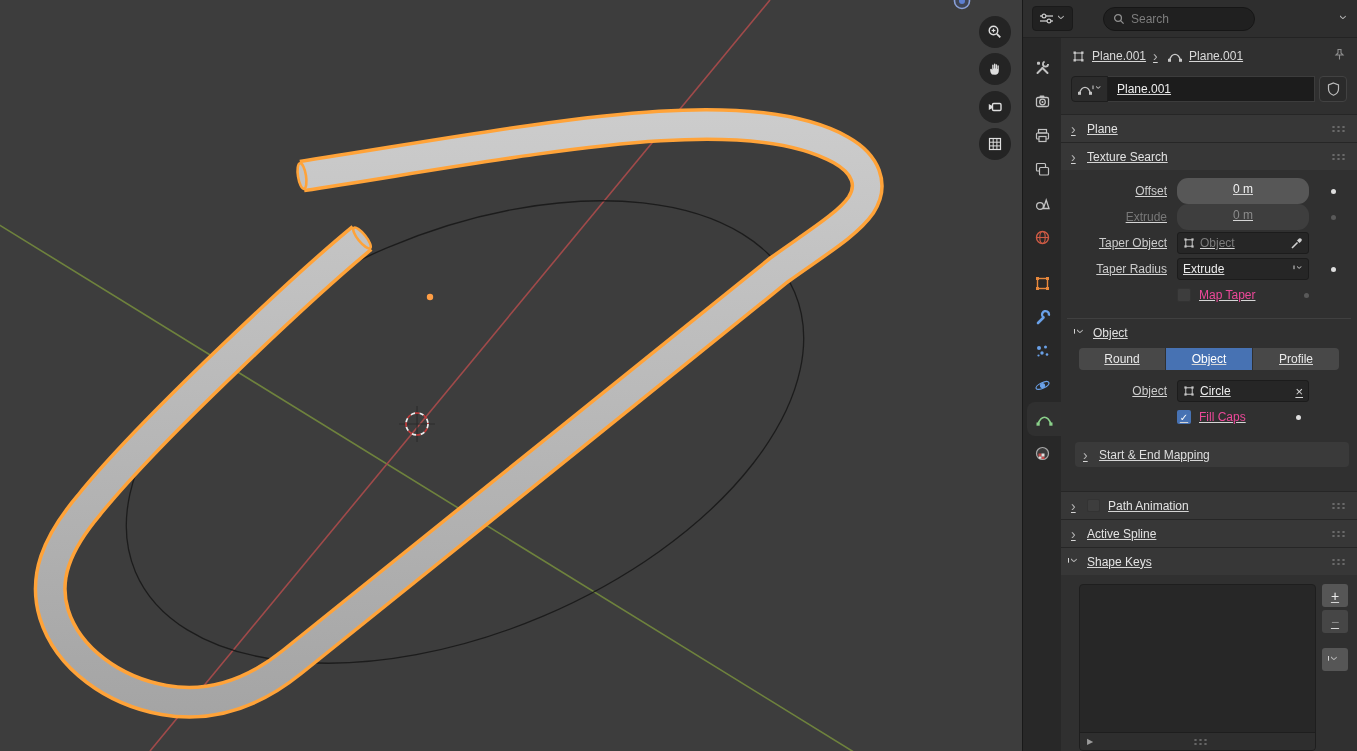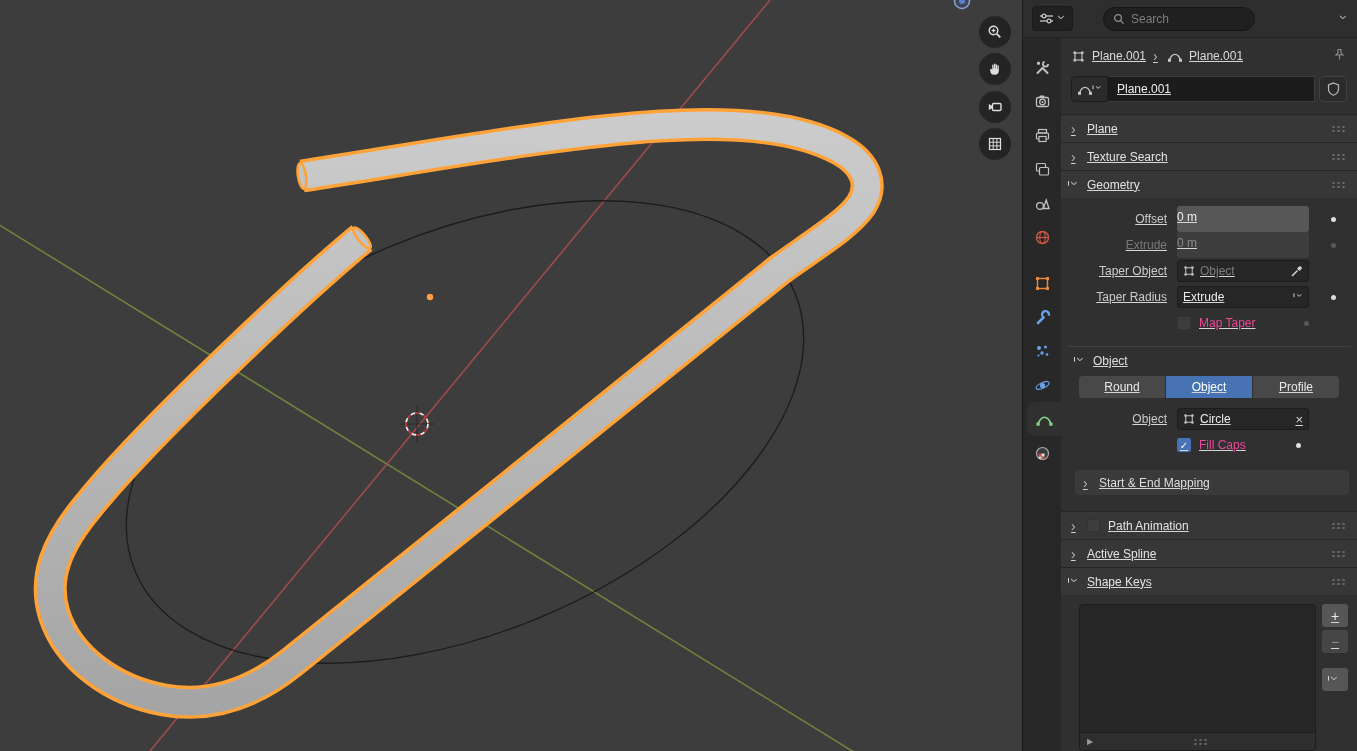--- a/index.html
+++ b/index.html
@@ -61,41 +61,41 @@
   .chev.open { transform:rotate(90deg); }
 
   .pcontent { flex:none; padding:8px 0 4px; }
   .row { height:26px; display:flex; align-items:center; }
   .rlabel { width:106px; flex:none; text-align:right; margin-right:10px; color:#cbcbcb; }
   .rlabel.dis, .dis-txt { color:#787878; }
   .rfield { width:132px; flex:none; }
   .rdot { flex:1; display:grid; place-items:center; }
   .dot { width:5px; height:5px; border-radius:50%; background:#dedede; }
   .dot.dim { background:#595959; }
-  .num { height:26px; line-height:22px; background:#575757; border-radius:3px; text-align:left; color:#f1f1f1; }
+  .num { height:26px; line-height:22px; background:#575757; border-radius:11px; text-align:center; color:#f1f1f1; }
   .num.dis { background:#3e3e3e; color:#8b8b8b; }
   .objf { height:22px; background:#262626; border:1px solid #1c1c1c; border-radius:3px;
           display:flex; align-items:center; gap:5px; padding:0 5px; color:#c6c6c6; }
   .objf .ph { flex:1; color:#7c7c7c; }
   .objf .val { flex:1; color:#ececec; }
   .cb { width:14px; height:14px; flex:none; border-radius:2px; background:#545454; display:grid; place-items:center; }
   .cb.checked { background:#4772b3; }
   .cb.checked::before { content:"✓"; color:#fff; font-size:10px; font-weight:bold; }
   .cb.dis { background:#3d3d3d; border:1px solid #333; }
   .cblabel { margin-left:8px; color:#ec4899; }
 
   .sub { margin:10px 6px 0; border-top:1px solid #404040; padding-top:7px; }
   .subhead { display:flex; align-items:center; gap:8px; padding:0 6px 7px 10px; color:#e0e0e0; }
   .sub .rlabel { width:100px; }
   .btabs { display:flex; height:22px; margin:1px 12px 8px 12px; gap:1px; }
   .btab { flex:1; background:#484848; color:#e9e9e9; display:grid; place-items:center; }
   .btab:first-child { border-radius:4px 0 0 4px; }
   .btab:last-child { border-radius:0 4px 4px 0; }
   .btab.act { background:#4772b3; color:#ffffff; }
-  .subcollapsed { margin:12px 8px 12px 14px; height:25px; background:#3a3a3a; border-radius:4px;
+  .subcollapsed { margin:12px 8px 20px 14px; height:25px; background:#3a3a3a; border-radius:4px;
                   display:flex; align-items:center; gap:8px; padding:0 8px; color:#dedede; }
 
   .skwrap { flex:1; display:flex; gap:6px; padding:9px 9px 0 18px; min-height:0; }
   .sklist { flex:1; background:#272727; border:1px solid #1e1e1e; border-radius:4px; position:relative; overflow:hidden; }
   .skfooter { position:absolute; left:0; right:0; bottom:0; height:18px; background:#2e2e2e;
               border-top:1px solid #1e1e1e; display:flex; align-items:center; padding:0 7px; }
   .play { color:#9a9a9a; font-size:8px; }
   .play::before { content:"▶"; }
   .skfooter .grip { margin:0 auto; }
   .skbtns { width:26px; flex:none; display:flex; flex-direction:column; gap:3px; }
@@ -352,25 +352,20 @@
             <span class="t">Plane</span>
             <span class="grip"></span>
           </div>
 
           <div class="phead">
             <span class="chev"></span>
             <span class="t">Texture Search</span>
             <span class="grip"></span>
           </div>
 
-          <div class="phead">
-            <span class="chev open"></span>
-            <span class="t">Geometry</span>
-            <span class="grip"></span>
-          </div>
 
           <div class="pcontent">
             <div class="row">
               <span class="rlabel">Offset</span>
               <div class="rfield num">0 m</div>
               <span class="rdot">
                   <span class="dot"></span>
                 </span>
             </div>
             <div class="row">

